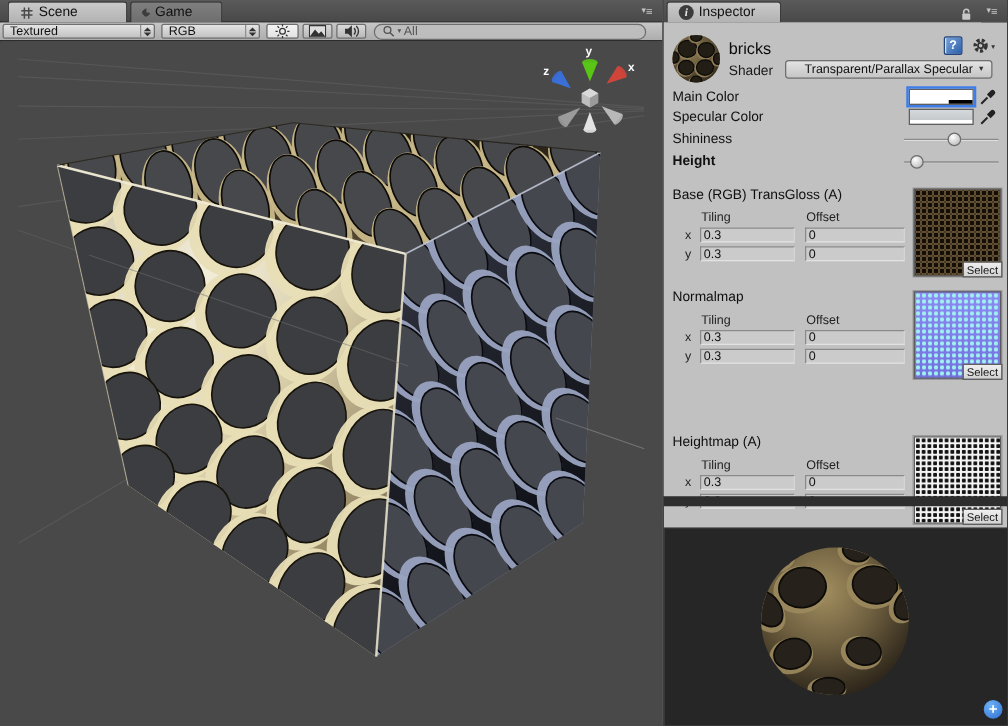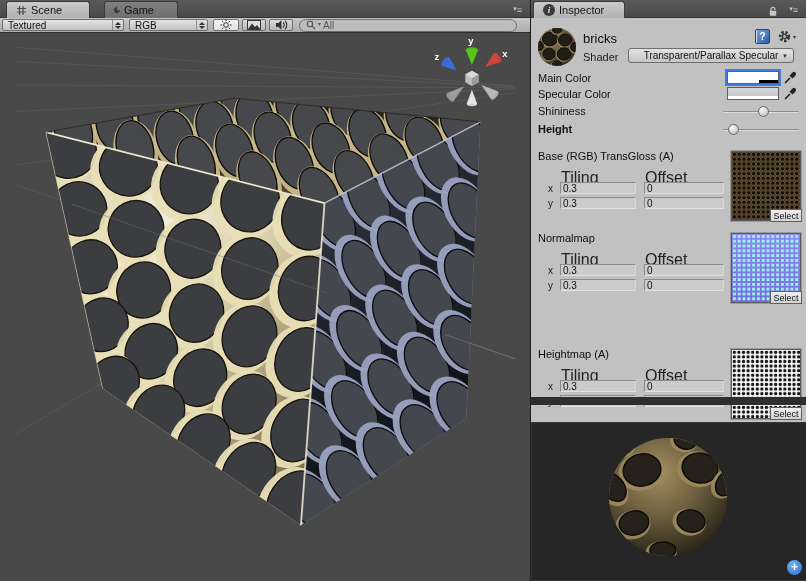--- a/index.html
+++ b/index.html
@@ -68,21 +68,21 @@
   .color-swatch.spec{background:linear-gradient(#d6d9dc,#bfc3c6);}
   .dropper{position:absolute;left:252px;width:15px;height:15px;}
   .slider{position:absolute;left:192px;width:76px;height:12px;}
   .slider .track{position:absolute;left:0;right:0;top:5px;height:2px;background:#8b8b8b;
                  border-bottom:1px solid #dedede;border-radius:1px;}
   .slider .thumb{position:absolute;top:0px;width:11px;height:11px;border-radius:50%;
                  background:radial-gradient(circle at 35% 30%,#fdfdfd,#c4c4c4 75%,#a8a8a8);
                  border:1px solid #6d6d6d;}
   .map-sec{position:absolute;left:0;width:276px;height:82px;}
   .map-title{position:absolute;left:7px;top:0;font-size:11px;color:#0e0e0e;}
-  .col-label{position:absolute;top:19px;font-size:16px;color:#222;}
+  .col-label{position:absolute;top:19px;font-size:10px;color:#222;}
   .axis-label{position:absolute;left:17px;font-size:10px;color:#222;}
   .tin{position:absolute;height:12px;font-size:10px;font-family:"Liberation Sans",sans-serif;
        color:#111;background:#cbcbcb;border:1px solid #8a8a8a;border-bottom-color:#e2e2e2;
        border-right-color:#d5d5d5;padding:0 2px;}
   .thumb-box{position:absolute;left:200px;top:1px;width:70px;height:70px;border:1px solid #5c5c5c;
              box-shadow:0 0 0 1px #9a9a9a;}
   .thumb-base{background-color:#453724;
     background-image:radial-gradient(circle at 2.4px 2.4px,#140e07 1.7px,rgba(0,0,0,0) 2.1px),
                      radial-gradient(circle at 2.4px 2.4px,#6b5838 2.3px,rgba(0,0,0,0) 2.6px);
     background-size:4.8px 4.8px;}
@@ -117,21 +117,21 @@
             line-height:14px;text-align:center;font-weight:bold;}
   .lock{position:absolute;right:27px;top:5px;}
 </style>
 </head>
 <body>
 
 <div class="app">
 
   <div class="left-panel">
     <div class="tabbar">
-      <div class="tab lit" style="left:6px;width:84px;">
+      <div class="tab lit" style="left:6px;width:96px;">
         <svg width="11" height="11" viewBox="0 0 11 11">
           <path class="grid-ic" fill="none" d="M1,3.5h9 M1,7h9 M3.5,1v9 M7,1v9"></path>
         </svg>
         <span>Scene</span>
       </div>
       <div class="tab dim" style="left:104px;width:74px;">
         <span class="game-ic"></span>
         <span>Game</span>
       </div>
       <div class="panel-menu" style="right:8px;"><span class="tri">▾</span>≡</div>

